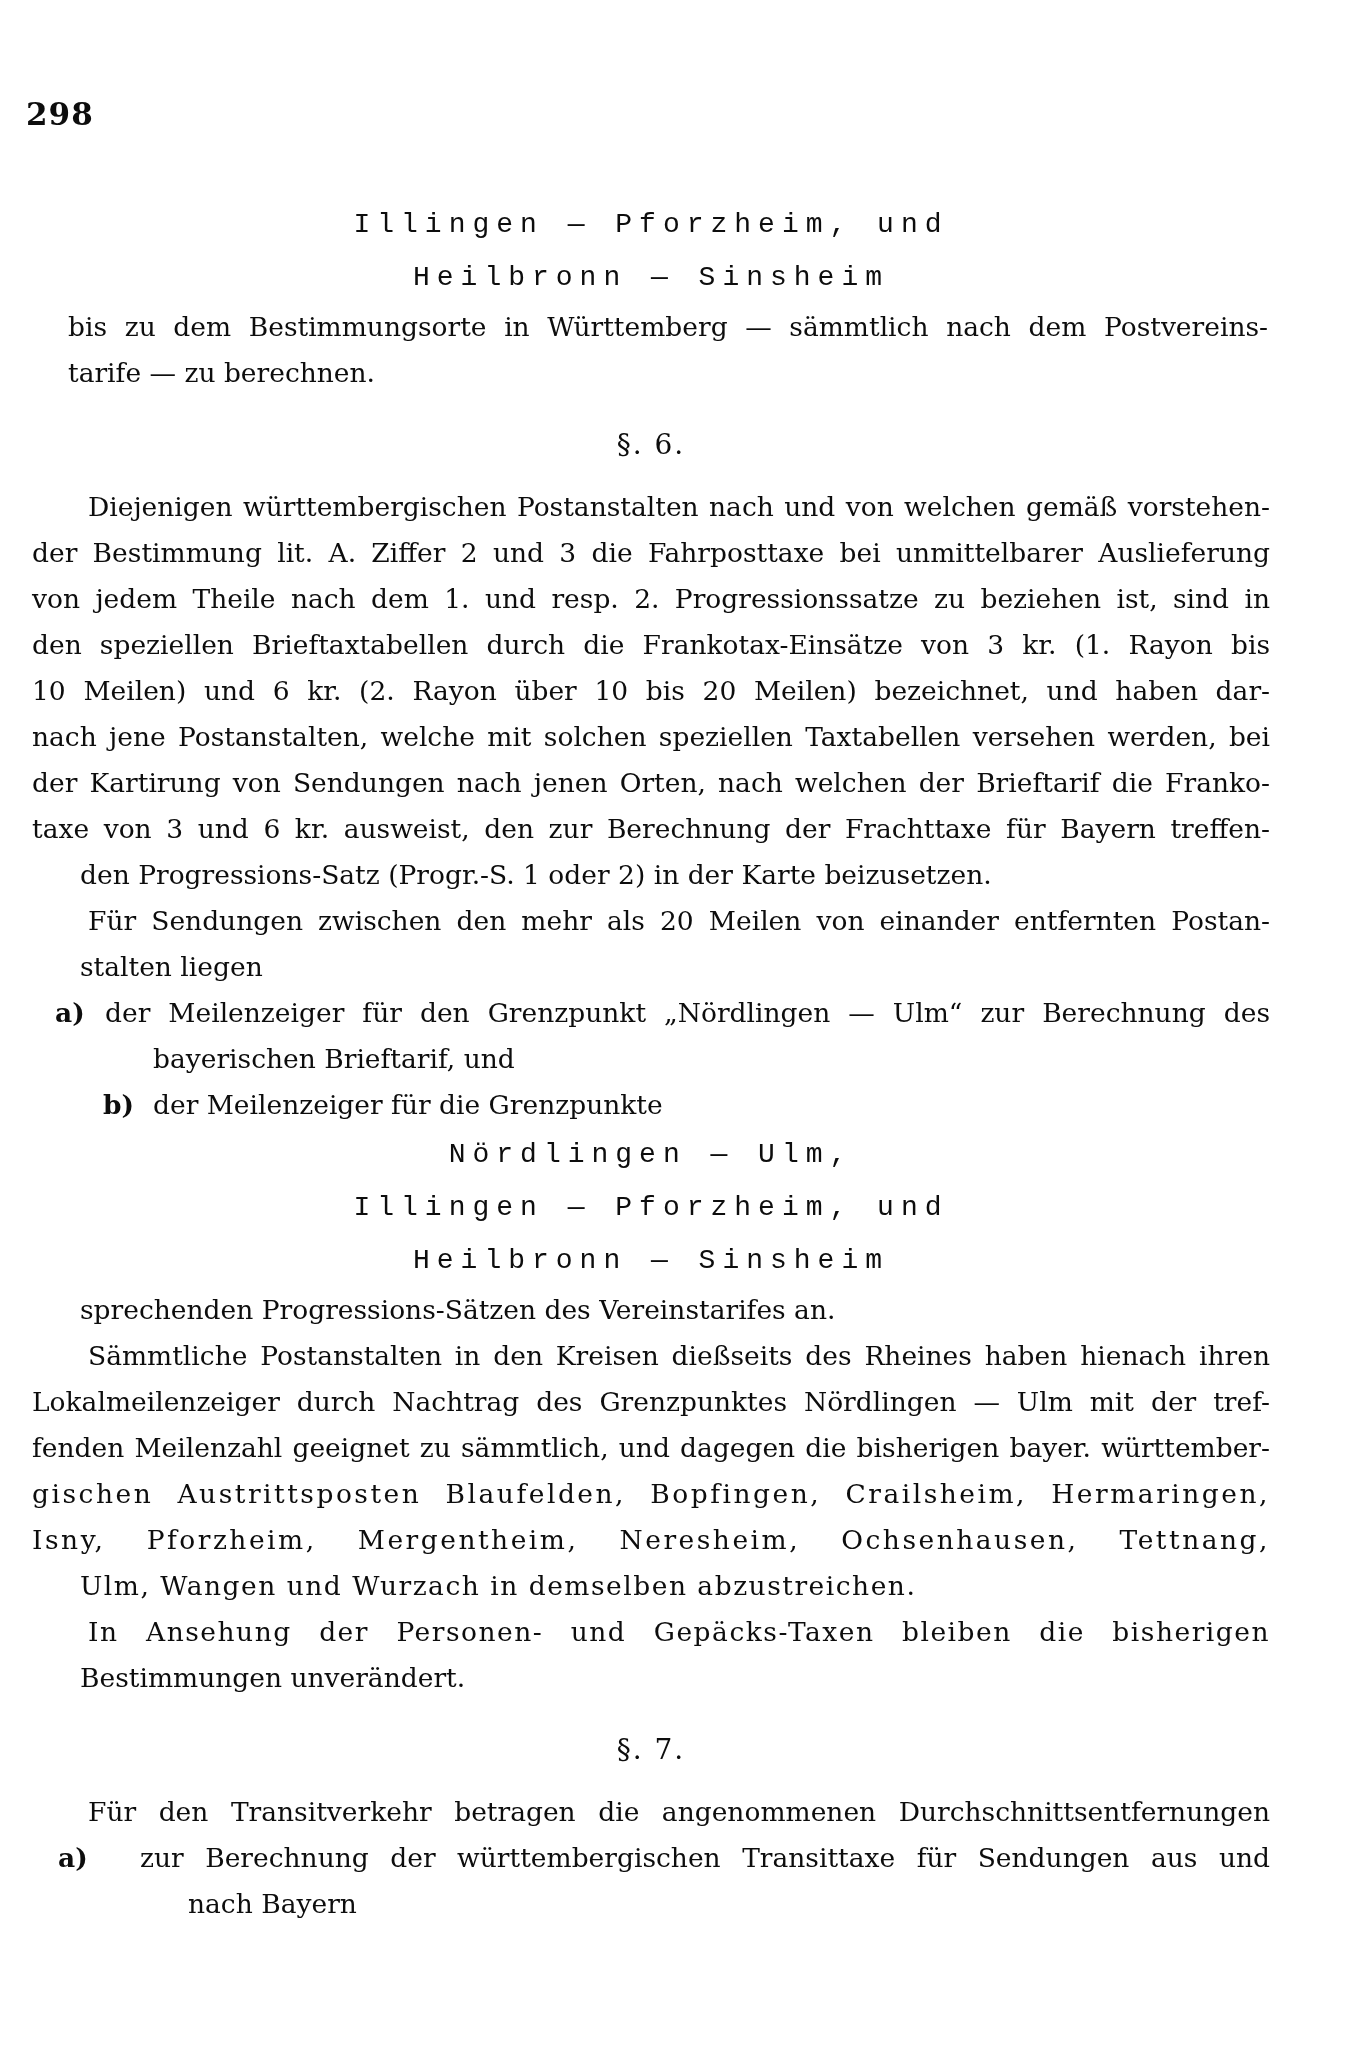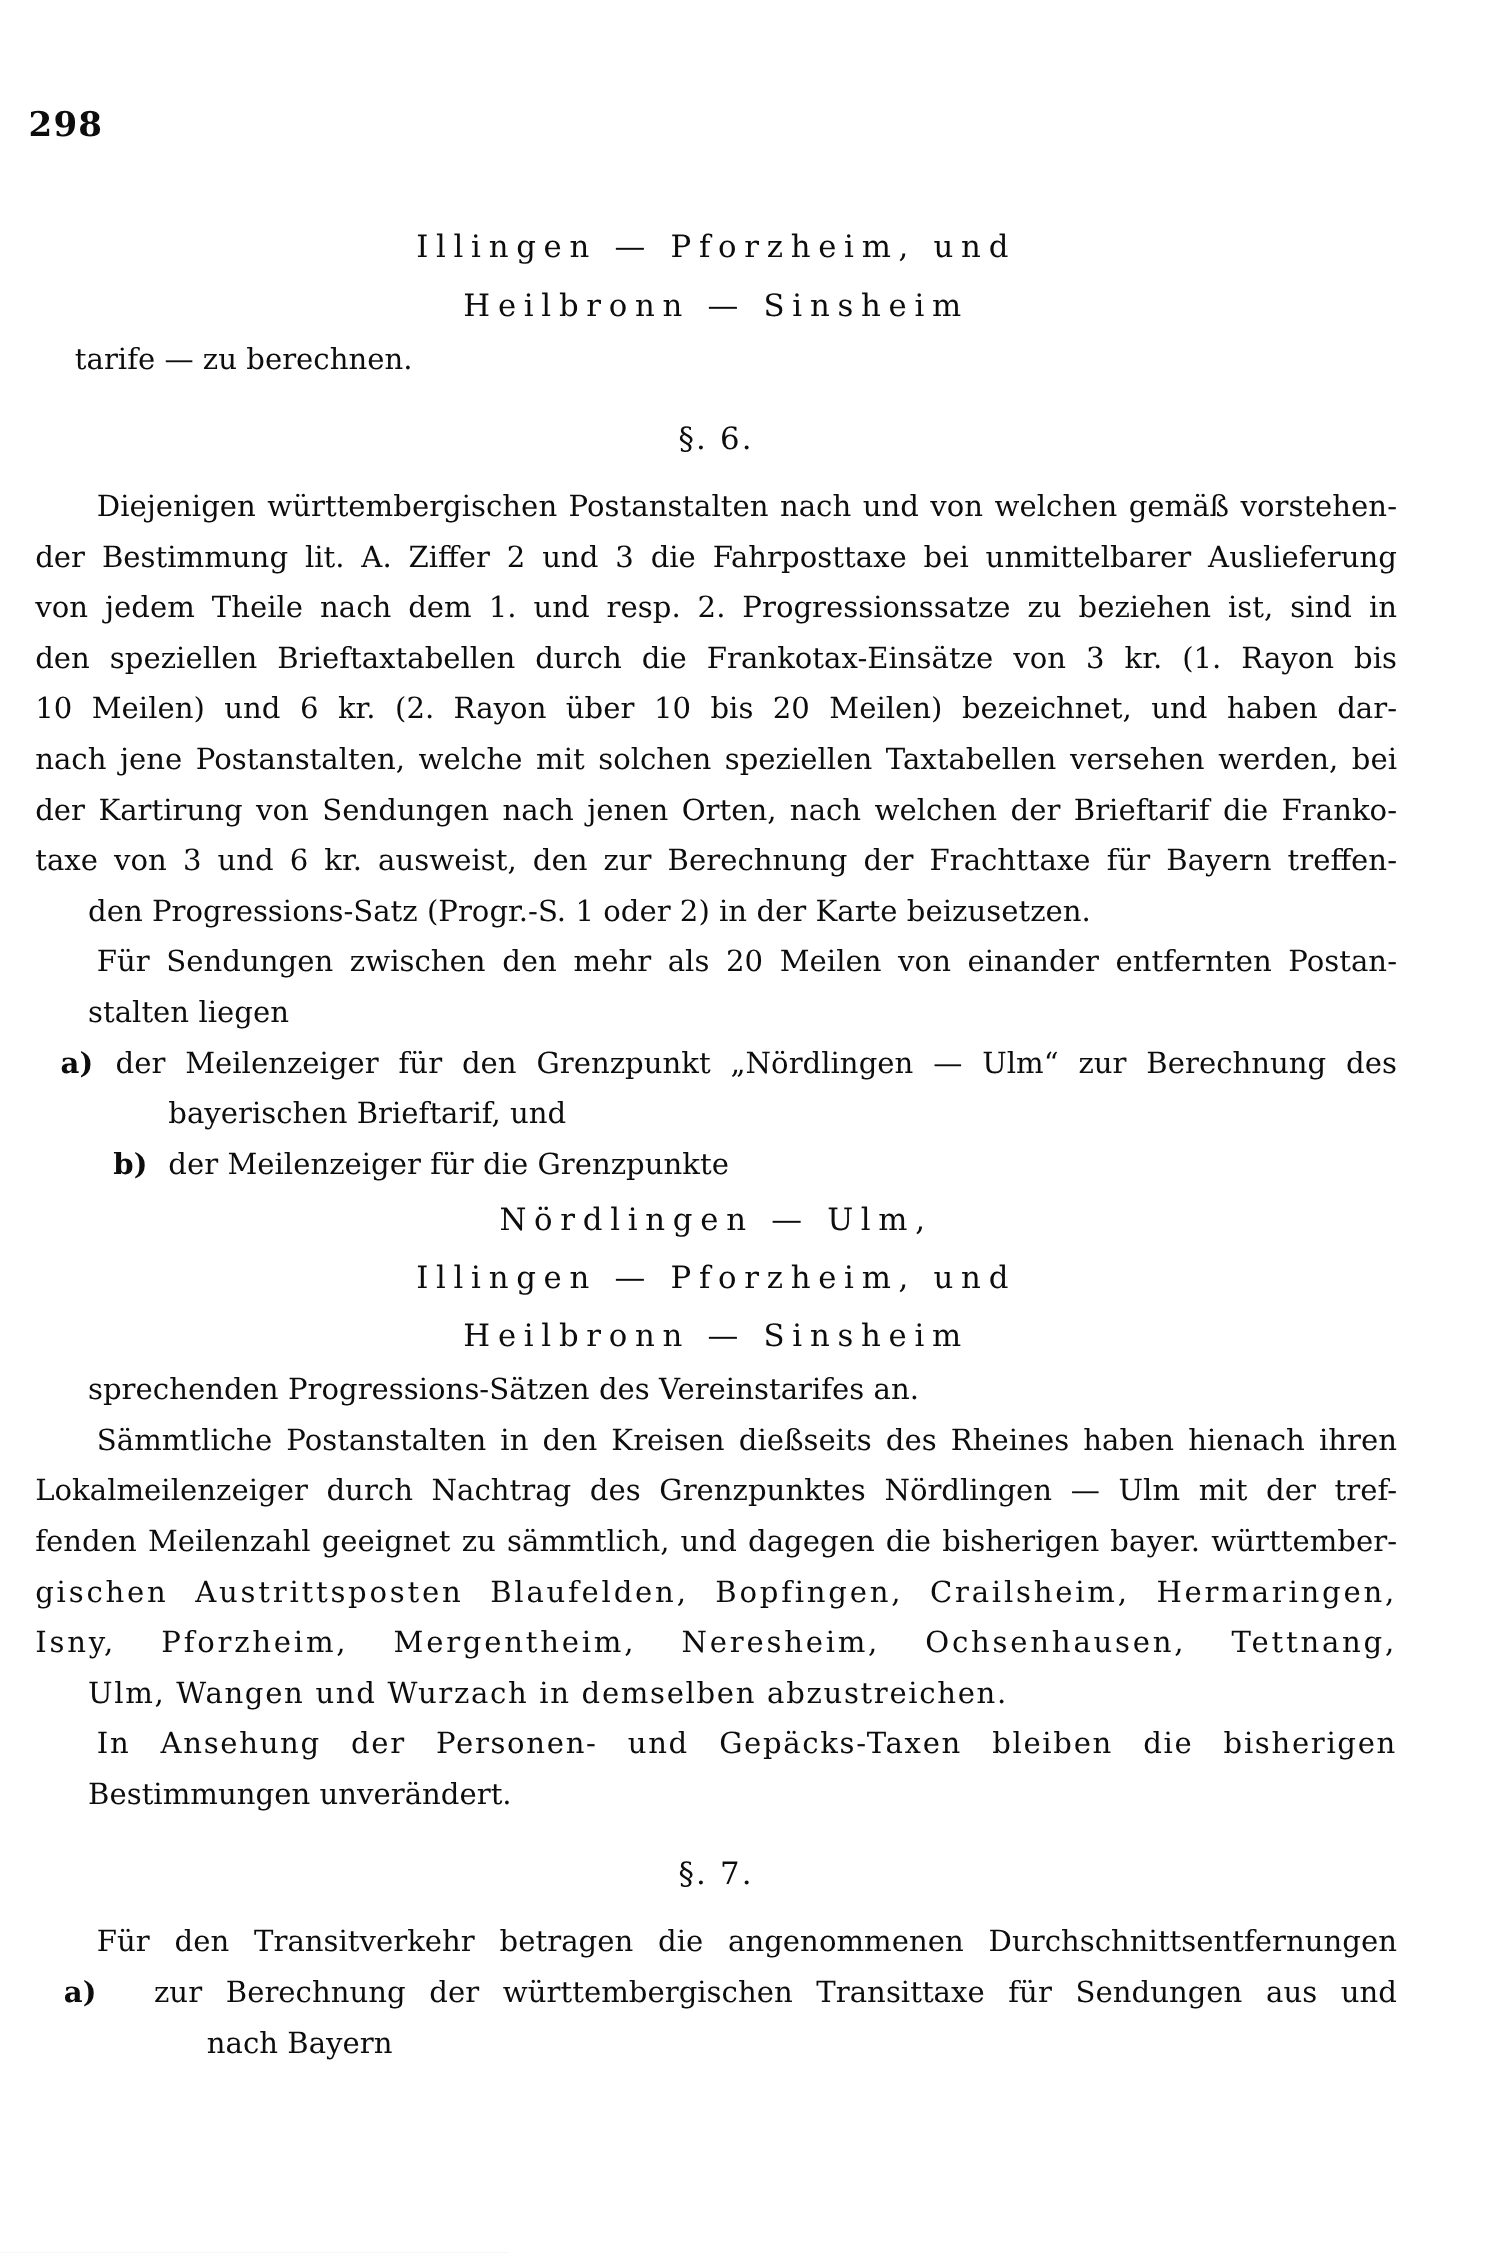--- a/index.html
+++ b/index.html
@@ -41,20 +41,21 @@
     text-align: justify;
     text-align-last: justify;
     -moz-text-align-last: justify;
   }
   .left { text-align: left; margin-left: 48px; }
   .center { text-align: center; white-space: normal; }
   .routes {
     font-size: 28px;
     letter-spacing: 7px;
     line-height: 53px;
+    font-family: Liberation Mono, monospace;
   }
   .indent { text-indent: 56px; }
   .blockind { margin-left: 36px; margin-right: 2px; }
   .sec {
     font-size: 28px;
     margin-top: 26px;
     margin-bottom: 16px;
     letter-spacing: 2px;
   }
   .item {
@@ -77,20 +78,21 @@
 
 <div class="sheet">
 
   <div class="pageno">298</div>
 
   <div class="textblock">
 
     <div class="line center routes">Illingen — Pforzheim, und</div>
     <div class="line center routes">Heilbronn — Sinsheim</div>
 
+    <div class="line just blockind">bis zu dem Bestimmungsorte in Württemberg — sämmtlich nach dem Postvereins-</div>
     <div class="line left blockind wrapok">tarife — zu berechnen.</div>
 
     <div class="line center sec">§. 6.</div>
 
     <div class="line just indent">Diejenigen württembergischen Postanstalten nach und von welchen gemäß vorstehen-</div>
     <div class="line just">der Bestimmung lit. A. Ziffer 2 und 3 die Fahrposttaxe bei unmittelbarer Auslieferung</div>
     <div class="line just">von jedem Theile nach dem 1. und resp. 2. Progressionssatze zu beziehen ist, sind in</div>
     <div class="line just">den speziellen Brieftaxtabellen durch die Frankotax-Einsätze von 3 kr. (1. Rayon bis</div>
     <div class="line just">10 Meilen) und 6 kr. (2. Rayon über 10 bis 20 Meilen) bezeichnet, und haben dar-</div>
     <div class="line just">nach jene Postanstalten, welche mit solchen speziellen Taxtabellen versehen werden, bei</div>

